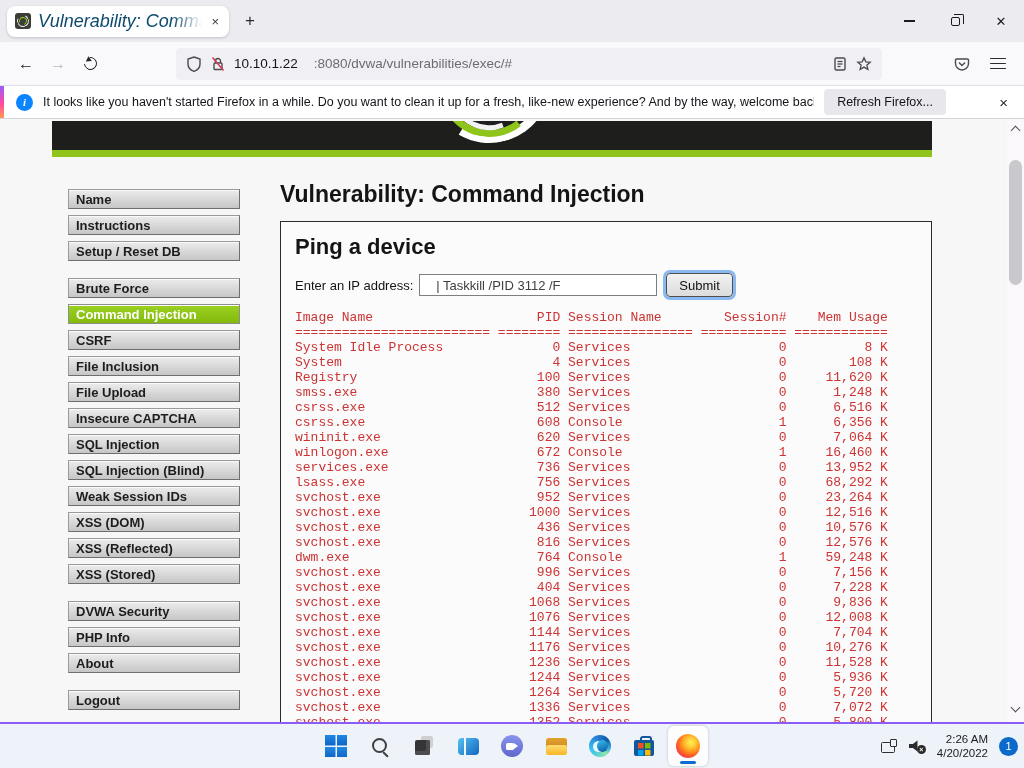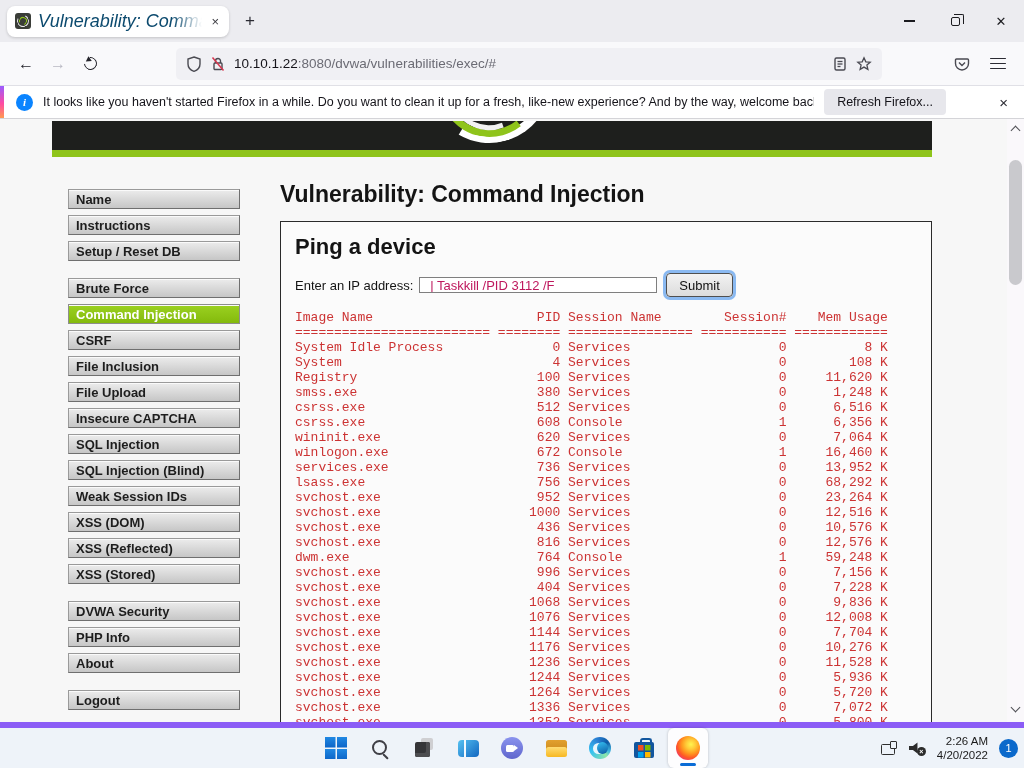--- a/index.html
+++ b/index.html
@@ -27,21 +27,21 @@
   
   .navbar { height:44px; background:#f9f9fb; border-bottom:1px solid #e0e0e6; display:flex; align-items:center; padding:0 10px; flex:none; }
   .nav-btn { width:32px; height:32px; display:flex; align-items:center; justify-content:center; font-size:16px; color:#25252c; flex:none; }
   .nav-btn.disabled { color:#b9b9c3; }
   .reload-glyph { width:13px; height:13px; border:1.8px solid #25252c; border-radius:50%; border-left-color:transparent; position:relative; transform:rotate(40deg); display:block; }
   .reload-glyph::after { content:""; position:absolute; left:-4px; top:-1px; border:3.5px solid transparent; border-right:5px solid #25252c; transform:rotate(46deg); }
   .urlbar { flex:1; height:32px; margin-left:70px; margin-right:64px; background:#f0f0f4; border-radius:5px;
             display:flex; align-items:center; padding:0 10px; gap:8px; min-width:0; }
   .url-text { flex:1; font-size:13.5px; white-space:nowrap; overflow:hidden; min-width:0; }
   .url-host { color:#15141a; }
-  .url-rest { color:#6b6b74; }
+  .url-rest { color:#6b6b74;margin-left:16px; }
   .icon16 { width:16px; height:16px; flex:none; display:block; }
   .nav-right { display:flex; align-items:center; gap:4px; }
   .hamburger { width:16px; height:12px; display:flex; flex-direction:column; justify-content:space-between; }
   .hamburger span { display:block; height:1.8px; background:#2b2b33; border-radius:1px; }
 
   
   .notifbar { height:33px; background:#fff; border-bottom:1px solid #d4d4d8; display:flex; align-items:center;
               position:relative; padding-left:16px; gap:10px; flex:none; }
   .notif-stripe { position:absolute; left:0; top:0; bottom:0; width:4px;
                   background:linear-gradient(180deg,#9a5cff,#ff4aa2 55%,#ff9a50); }
@@ -73,37 +73,37 @@
               border:1px solid #9a9a9a; border-right-color:#6f6f6f; border-bottom-color:#6f6f6f;
               box-shadow:inset 0 1px 0 #fafafa; cursor:default; overflow:hidden; white-space:nowrap; }
   .menu-btn.active { background:linear-gradient(180deg,#9bd121,#84ba0c); color:#fff; border-color:#8d8d8d; }
 
   
   .main { margin-left:40px; width:652px; }
   .page-title { font-size:23px; font-weight:700; color:#141414; margin-bottom:13px; }
   .vuln-box { border:1px solid #2b2b2b; background:#fbfbfb; padding:10px 14px 20px; min-height:560px; }
   .box-heading { font-size:22px; font-weight:700; color:#141414; margin:2px 0 13px; }
   .form-row { display:flex; align-items:center; font-size:13px; color:#141414; margin-bottom:10px; }
-  .ip-input { width:238px; height:16px; margin-left:6px; border:1px solid #7f7f7f; background:#fff;
-              font:13px "Liberation Sans",sans-serif; padding:2px 10px; color:#be185d; }
+  .ip-input { width:238px; height:22px; margin-left:6px; border:1px solid #7f7f7f; background:#fff;
+              font:13px "Liberation Sans",sans-serif; padding:2px 16px; color:#404040; }
   .submit-btn { margin-left:9px; height:24px; padding:1px 12px; font:13px "Liberation Sans",sans-serif; color:#111;
                 background:linear-gradient(180deg,#f2f2f2,#dcdcdc); border:1px solid #4f4f4f; border-radius:4px;
                 box-shadow:0 0 0 3px #8ab9f1; }
   .cmd-output { margin-top:13px; font:13px/15px "Liberation Mono",monospace; color:#cc3333; white-space:pre; overflow:hidden; }
 
   
   .scrollbar { position:absolute; right:0; top:0; bottom:0; width:17px; background:#faf8fb; }
   .sb-arrow { position:absolute; left:0; width:17px; height:16px; }
   .sb-arrow::before { content:""; position:absolute; left:5px; width:6px; height:6px; border-left:1.7px solid #4f4f55; border-top:1.7px solid #4f4f55; }
   .sb-up { top:2px; } .sb-up::before { top:6px; transform:rotate(45deg); }
   .sb-down { bottom:4px; } .sb-down::before { top:2px; transform:rotate(225deg); }
   .sb-thumb { position:absolute; left:2px; width:13px; top:41px; height:125px; background:#c9c9cd; border-radius:7px; }
 
   
-  .taskbar { height:46px; background:#eef3f9; border-top:6px solid #8b5cf6; position:relative; flex:none; }
+  .taskbar { height:46px; background:#eef3f9; border-top:2px solid #8b5cf6; position:relative; flex:none; }
   .taskbar-icons { position:absolute; left:50%; top:0; transform:translateX(-50%); height:100%; display:flex; align-items:center; }
   .task-icon { width:40px; height:40px; margin:0 2px; display:flex; align-items:center; justify-content:center; border-radius:6px; position:relative; }
   .task-icon.active { background:#fdfdfe; box-shadow:0 0 3px rgba(0,0,0,.22); }
   .task-icon.active::after { content:""; position:absolute; bottom:2px; left:50%; transform:translateX(-50%); width:16px; height:3px; border-radius:2px; background:#0a6cd6; }
   .glyph { position:relative; display:block; }
 
   [data-name="start-icon"] .glyph { width:22px; height:22px; background:
       linear-gradient(#2088e3,#0d65c8) 0 0/10.5px 10.5px no-repeat,
       linear-gradient(#2088e3,#0d65c8) 11.5px 0/10.5px 10.5px no-repeat,
       linear-gradient(#2088e3,#0d65c8) 0 11.5px/10.5px 10.5px no-repeat,

